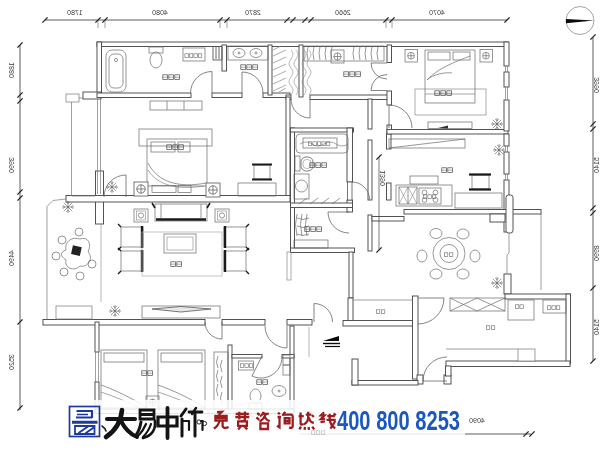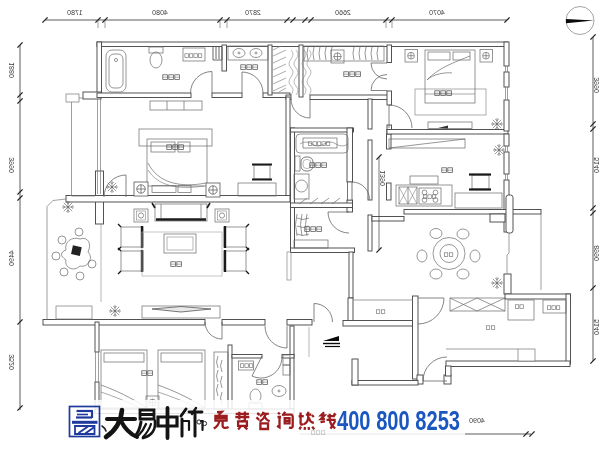--- a/index.html
+++ b/index.html
@@ -1,16 +1,16 @@
 <!DOCTYPE html>
 <html><head>
 <meta charset="utf-8">
 <style>
 html,body{margin:0;padding:0;background:#fff;}
-#page{position:relative;width:600px;height:450px;background:#fff;overflow:hidden;font-family:"Liberation Sans",sans-serif;}
+#page{position:relative;width:600px;height:450px;background:#fff;overflow:hidden;font-family:"Liberation Sans",sans-serif;border-radius:32px;}
 svg{position:absolute;left:0;top:0;}
 .dimt{font-family:"Liberation Sans",sans-serif;font-size:7px;fill:#3a3a3a;}
 </style>
 </head>
 <body>
 <div id="page">
 <svg width="600" height="450" viewBox="0 0 600 450">
 <defs>
 <g id="tick">
           <line x1="-2.6" y1="2.6" x2="2.6" y2="-2.6" stroke="#222" stroke-width="1.3"></line>

